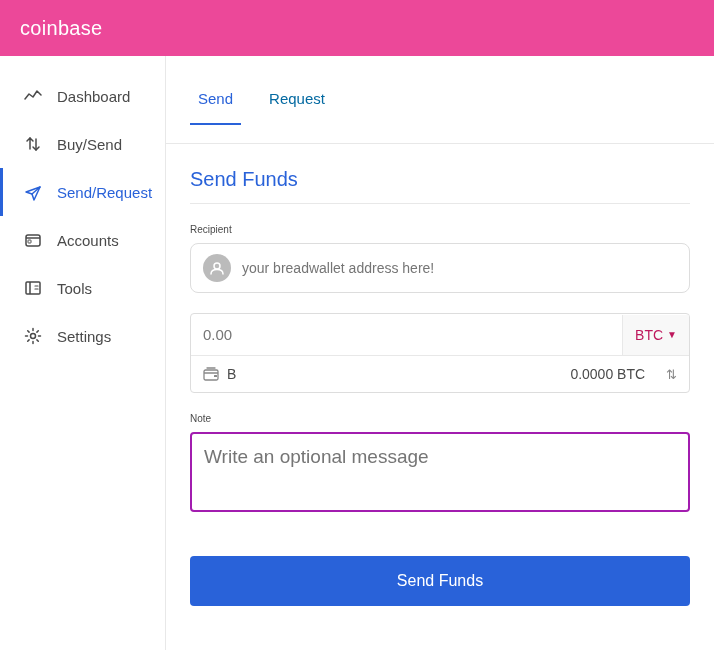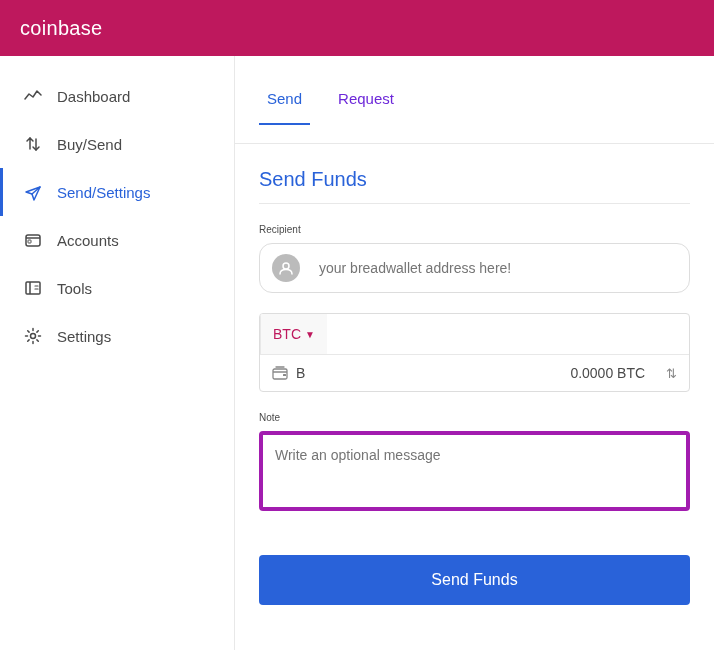--- a/index.html
+++ b/index.html
@@ -6,42 +6,42 @@
     body {
       font-family: -apple-system, BlinkMacSystemFont, 'Segoe UI', sans-serif;
       background: #f5f5f5;
       width: 714px;
       height: 650px;
       overflow: hidden;
     }
 
     
     .header {
-      background: #be185d;
+      background: #ec4899;
       height: 56px;
       display: flex;
       align-items: center;
       padding: 0 20px;
     }
     .header-logo {
       color: white;
       font-size: 20px;
       font-weight: 500;
       letter-spacing: 0.3px;
     }
 
     
     .layout {
       display: flex;
       height: calc(650px - 56px);
     }
 
     
     .sidebar {
-      width: 235px;
+      width: 166px;
       background: white;
       border-right: 1px solid #e8e8e8;
       padding-top: 16px;
       flex-shrink: 0;
     }
     .sidebar-item {
       display: flex;
       align-items: center;
       padding: 14px 20px;
       cursor: pointer;
@@ -77,21 +77,21 @@
     .tabs {
       display: flex;
       border-bottom: 1px solid #e8e8e8;
       padding: 18px 24px;
     }
     .tab {
       padding: 16px 8px;
       margin-right: 20px;
       font-size: 15px;
       cursor: pointer;
-      color: #6d28d9;
+      color: #0369a1;
       border-bottom: 2px solid transparent;
       font-weight: 400;
     }
     .tab.active {
       color: #2962d9;
       border-bottom: 2px solid #2962d9;
       font-weight: 500;
     }
 
     
@@ -115,23 +115,23 @@
       color: #4a4a4a;
       margin-bottom: 8px;
       font-weight: 400;
     }
 
     
     .recipient-input {
       display: flex;
       align-items: center;
       border: 1px solid #ddd;
-      border-radius: 13px;
+      border-radius: 8px;
       padding: 10px 12px;
-      gap: 19px;
+      gap: 11px;
     }
     .recipient-icon {
       width: 28px;
       height: 28px;
       border-radius: 50%;
       background: #bbb;
       display: flex;
       align-items: center;
       justify-content: center;
       flex-shrink: 0;
@@ -202,24 +202,24 @@
       gap: 21px;
     }
     .wallet-arrows {
       color: #888;
       font-size: 13px;
     }
 
     
     .note-textarea {
       width: 100%;
-      border: 4px solid #a21caf;
+      border: 2px solid #a21caf;
       border-radius: 4px;
       padding: 12px;
-      font-size: 14px;
+      font-size: 19px;
       color: #aaa;
       resize: none;
       height: 80px;
       font-family: inherit;
       outline: none;
     }
 
     
     .send-btn {
       width: 100%;
@@ -269,21 +269,21 @@
       <span>Buy/Send</span>
     </div>
 
     <div class="sidebar-item active">
       <span class="sidebar-icon">
         <svg width="18" height="18" viewBox="0 0 18 18" fill="none">
           <path d="M2 9 L16 4 L10 17 L8 11 Z" stroke="#2962d9" stroke-width="1.5" fill="none" stroke-linecap="round" stroke-linejoin="round"></path>
           <line x1="8" y1="11" x2="16" y2="4" stroke="#2962d9" stroke-width="1.5" stroke-linecap="round"></line>
         </svg>
       </span>
-      <span>Send/Settings</span>
+      <span>Send/Request</span>
     </div>
 
     <div class="sidebar-item">
       <span class="sidebar-icon">
         <svg width="18" height="18" viewBox="0 0 18 18" fill="none">
           <rect x="2" y="4" width="14" height="11" rx="2" stroke="#4a4a4a" stroke-width="1.5" fill="none"></rect>
           <line x1="2" y1="7" x2="16" y2="7" stroke="#4a4a4a" stroke-width="1.5"></line>
           <rect x="4" y="9" width="3" height="3" rx="0.5" stroke="#4a4a4a" stroke-width="1" fill="none"></rect>
         </svg>
       </span>
@@ -340,20 +340,21 @@
             </svg>
           </div>
           <input type="text" placeholder="your breadwallet address here!" style="">
         </div>
       </div>
 
       
       <div class="field-group">
         <div class="amount-box">
           <div class="amount-row">
+            <input type="text" class="amount-input" placeholder="0.00" style="">
             <div class="currency-select">
               <span>BTC</span>
               <span style="font-size:10px;">▼</span>
             </div>
           </div>
           <div class="wallet-row">
             <span class="wallet-icon">
               <svg width="16" height="14" viewBox="0 0 16 14" fill="none">
                 <rect x="1" y="3" width="14" height="10" rx="1.5" stroke="#888" stroke-width="1.3" fill="none"></rect>
                 <path d="M1 6 L15 6" stroke="#888" stroke-width="1.3"></path>

